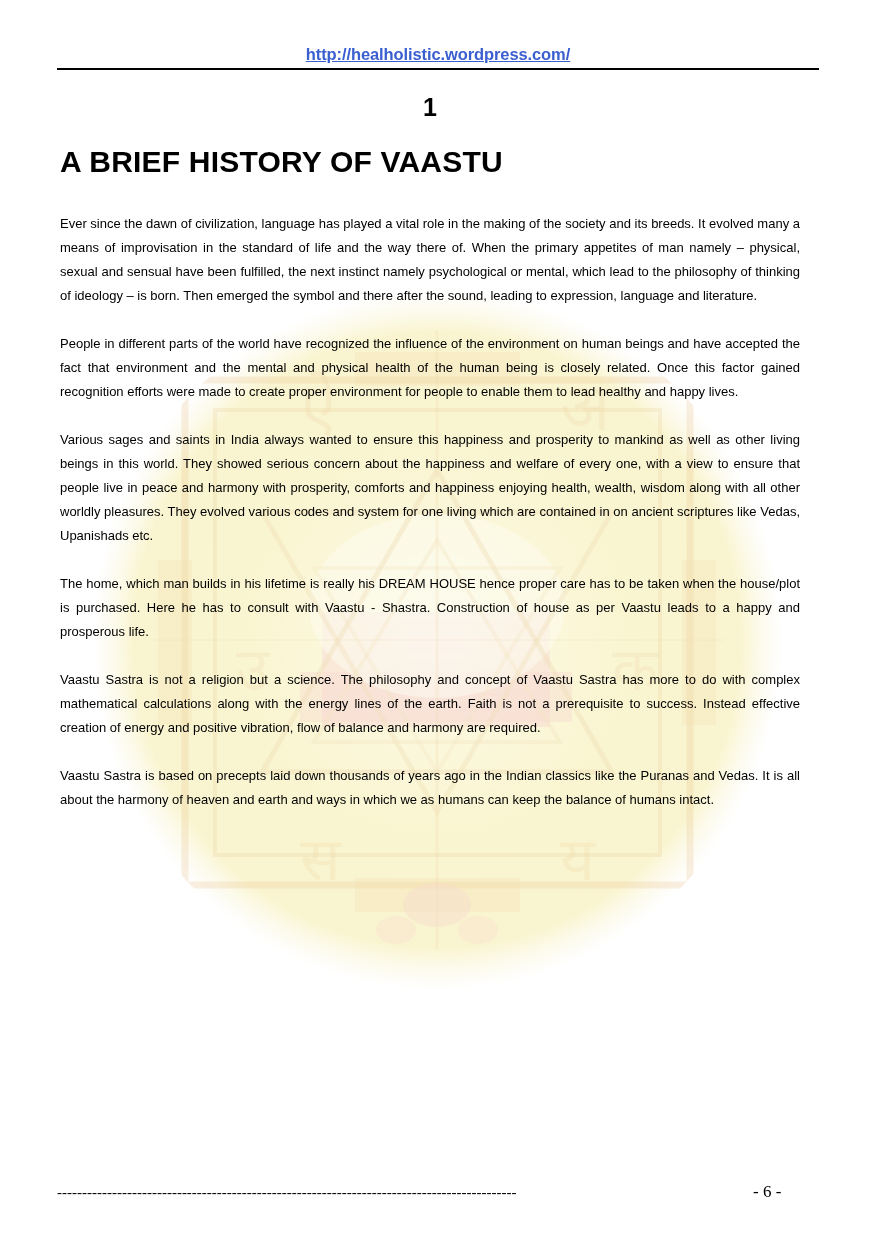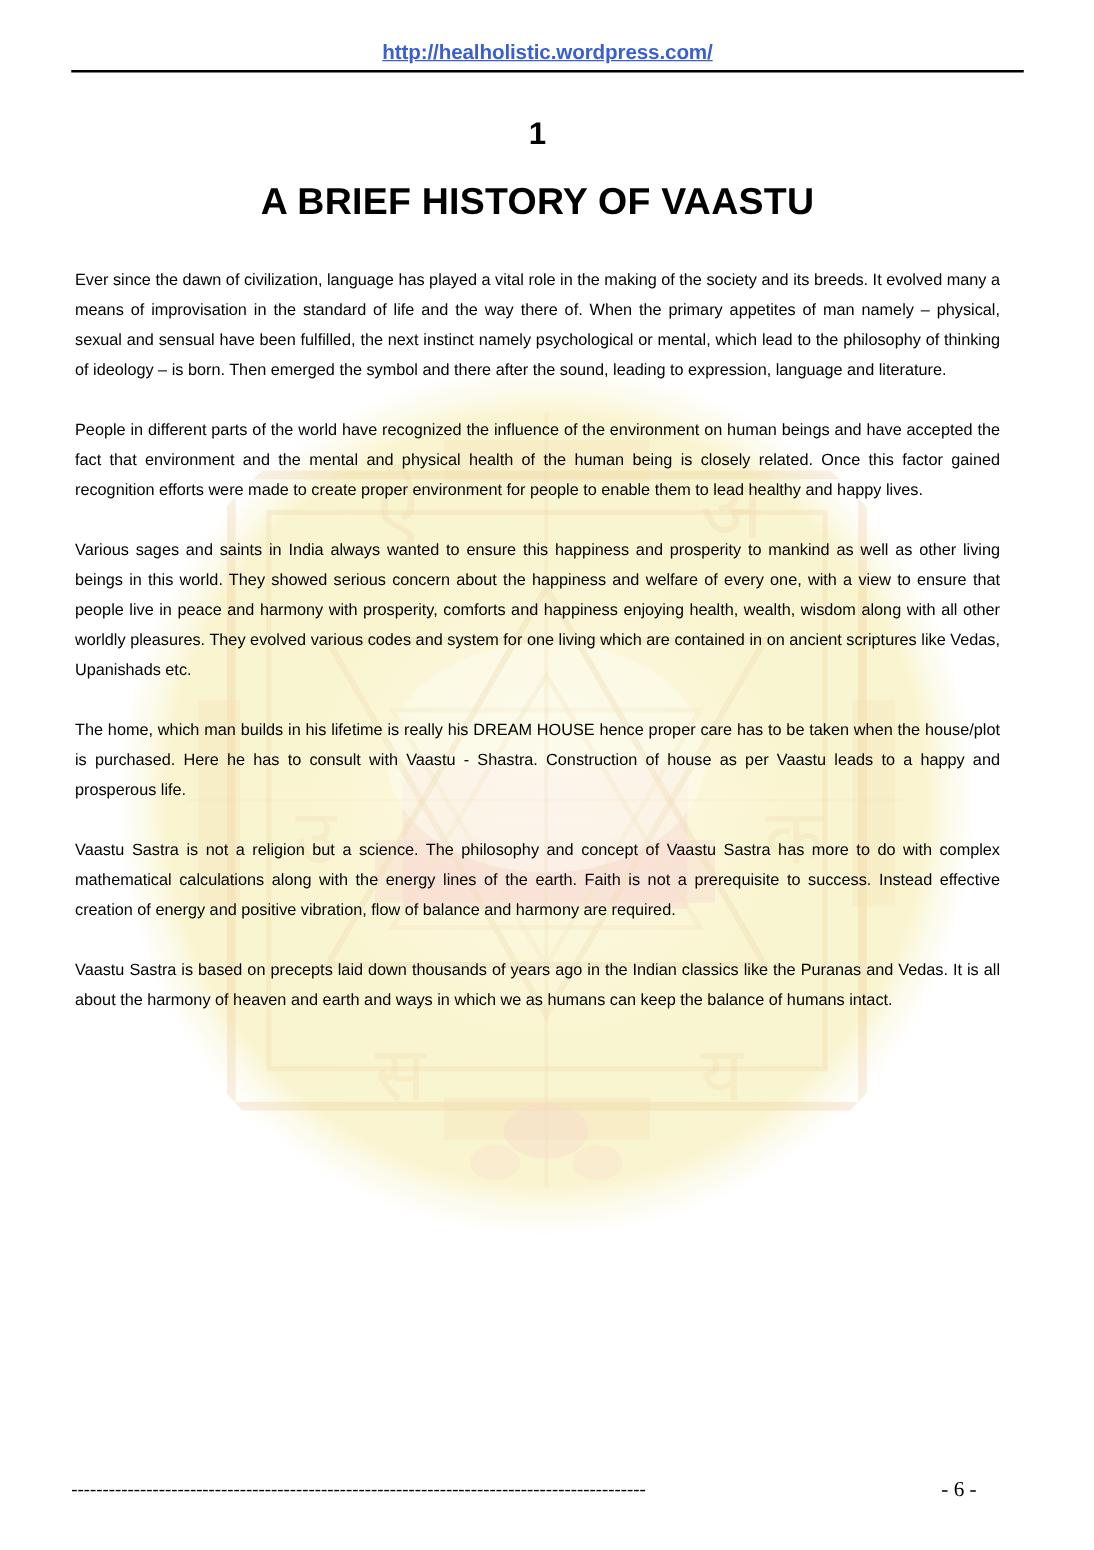--- a/index.html
+++ b/index.html
@@ -31,21 +31,21 @@
     z-index: 0;
   }
   .watermark-layer svg {
     display: block;
   }
 
   
   .page-header {
     position: absolute;
     left: 57px;
-    top: 32px;
+    top: 44px;
     width: 762px;
     z-index: 3;
   }
   .header-url {
     display: block;
     text-align: center;
     color: #3a5fd0;
     font-size: 16.5px;
     font-weight: bold;
     text-decoration: underline;
@@ -70,21 +70,20 @@
 
   .chapter-number {
     text-align: center;
     font-size: 25px;
     font-weight: bold;
     color: #000;
     line-height: 30px;
     margin: 0 0 22px 0;
   }
   .chapter-title {
-    text-align: center;
     font-size: 30px;
     font-weight: bold;
     color: #000;
     line-height: 36px;
     letter-spacing: 0.2px;
     margin: 0 0 32px 0;
   }
 
   .body-text p {
     margin: 0 0 24px 0;

